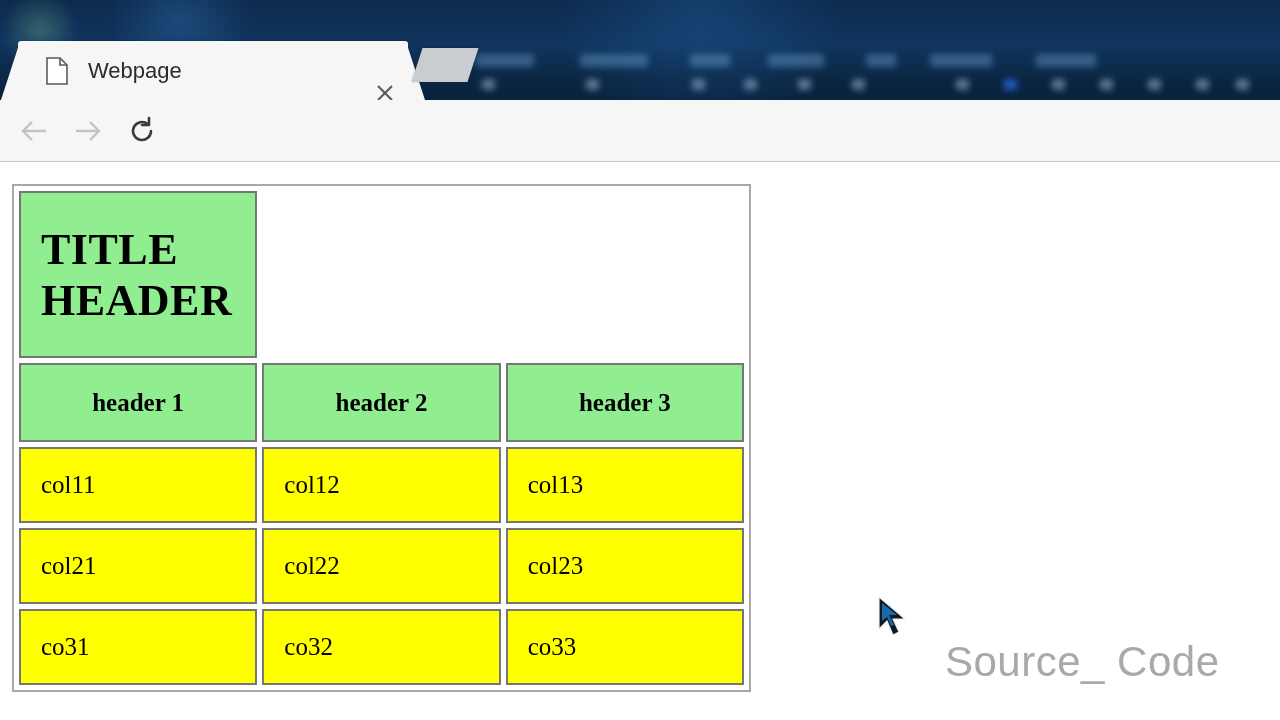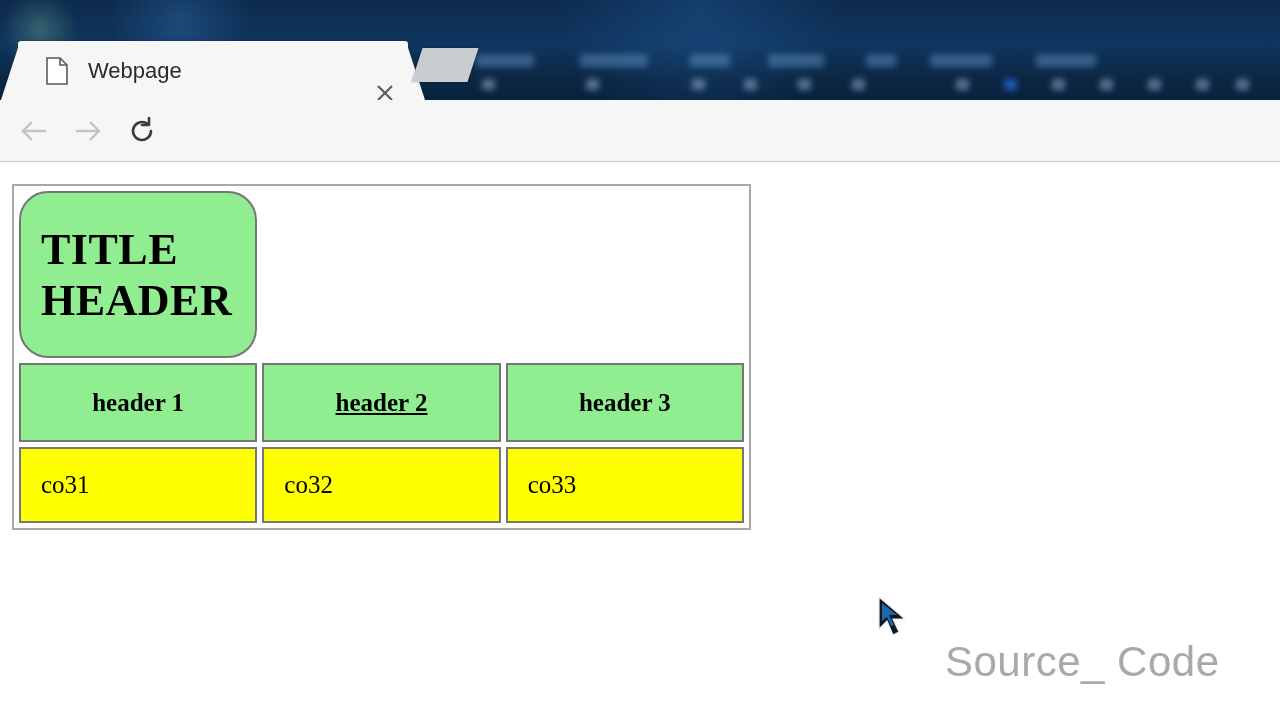--- a/index.html
+++ b/index.html
@@ -207,21 +207,20 @@
     color: #000000;
     vertical-align: middle;
   }
   .cell-title {
     background: #90ee90;
     height: 167px;
     font-size: 44px;
     font-weight: bold;
     letter-spacing: .5px;
     text-align: left;
-    border-radius: 29px;
   }
   .cell-blank {
     background: #ffffff;
     border: none !important;
     padding: 0 !important;
   }
   .cell-header {
     background: #90ee90;
     height: 79px;
     font-size: 25px;
@@ -341,22 +340,32 @@
 
     <table class="demo">
       <tbody>
         <tr>
           <td class="cell-title">TITLE HEADER</td>
           <td class="cell-blank"></td>
           <td class="cell-blank"></td>
         </tr>
         <tr>
           <th class="cell-header" style="width:398px;margin-left:47px;">header 1</th>
-          <th class="cell-header" style="width:160px;text-decoration:underline;">header 2</th>
+          <th class="cell-header" style="width:160px;">header 2</th>
           <th class="cell-header" style="width:160px;">header 3</th>
+        </tr>
+        <tr>
+          <td class="cell-data">col11</td>
+          <td class="cell-data">col12</td>
+          <td class="cell-data">col13</td>
+        </tr>
+        <tr>
+          <td class="cell-data">col21</td>
+          <td class="cell-data">col22</td>
+          <td class="cell-data">col23</td>
         </tr>
         <tr>
           <td class="cell-data">co31</td>
           <td class="cell-data">co32</td>
           <td class="cell-data">co33</td>
         </tr>
       </tbody>
     </table>
 
     <div class="watermark">Source_ Code</div>

